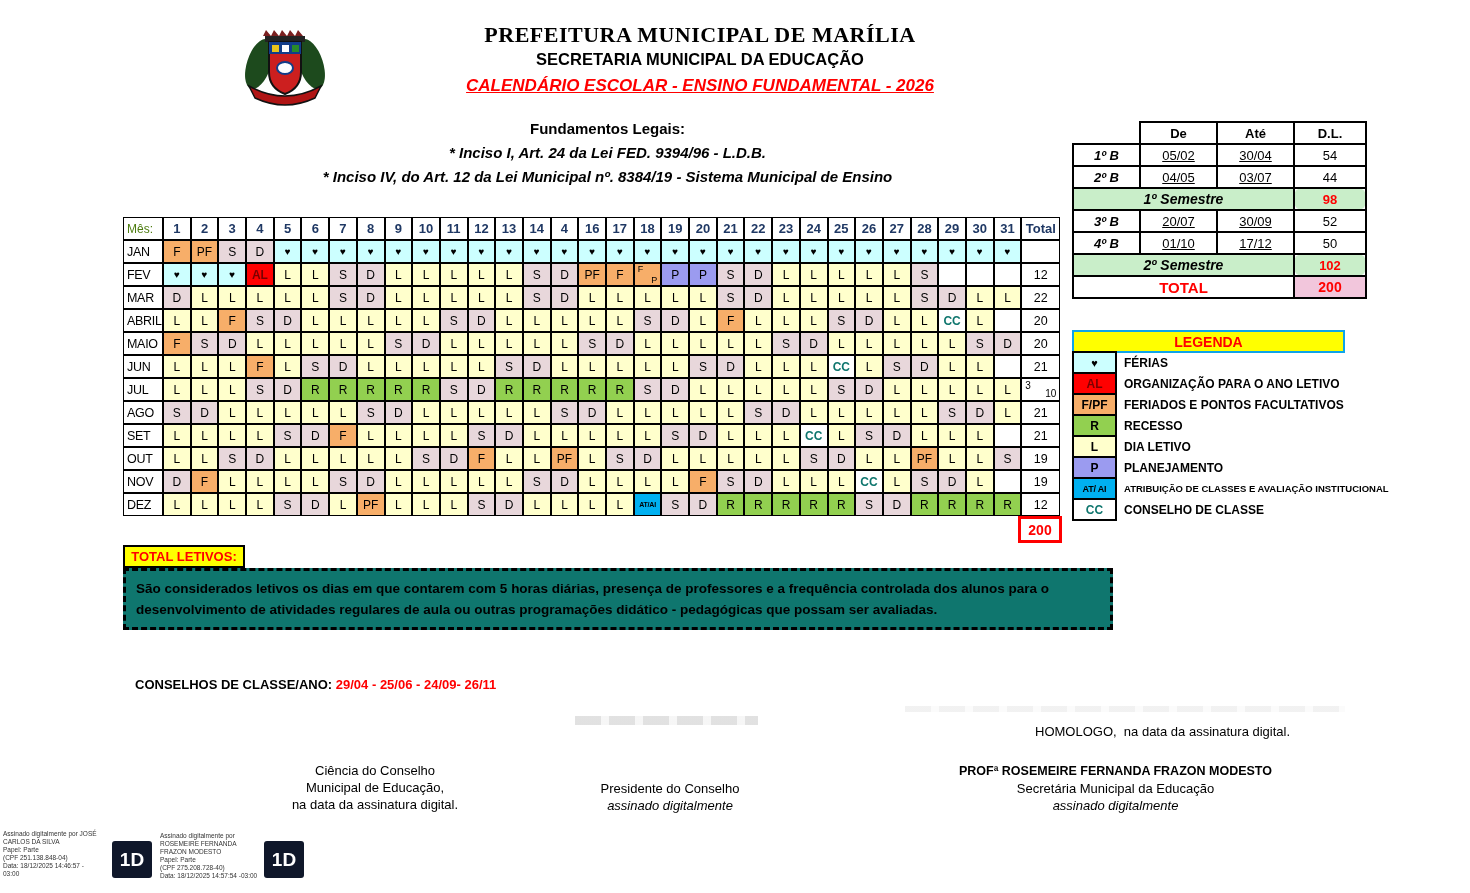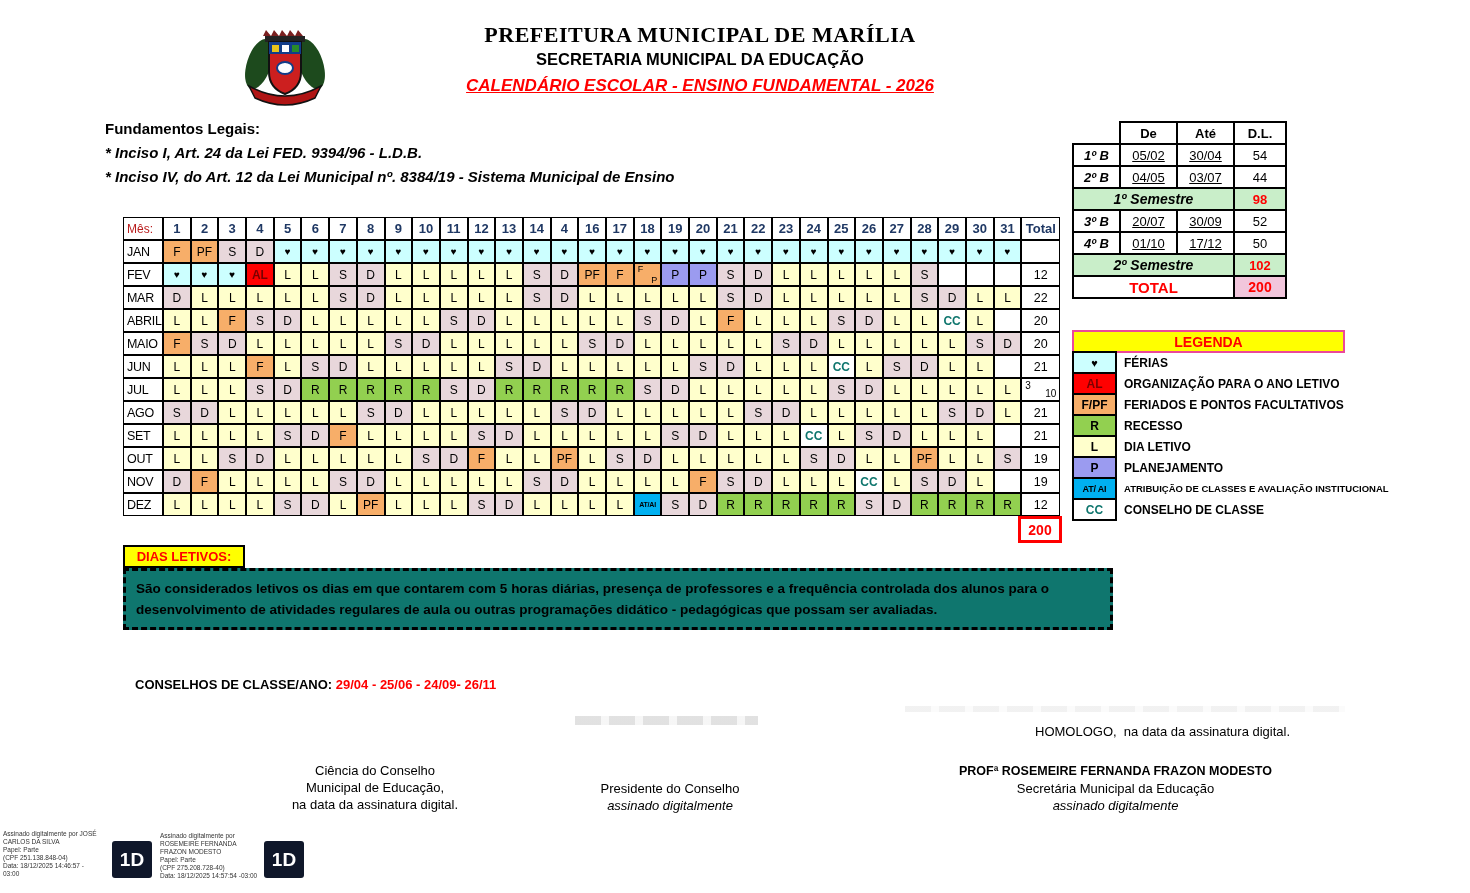--- a/index.html
+++ b/index.html
@@ -7,43 +7,43 @@
   .page{position:relative;width:1470px;height:893px;background:#fff;overflow:hidden;}
   .abs{position:absolute;}
 
   
   .hdr{left:330px;top:22px;width:740px;text-align:center;}
   .hdr-title{font-family:"Liberation Serif",serif;font-weight:700;font-size:22px;letter-spacing:.5px;}
   .hdr-sub{font-weight:700;font-size:16.5px;margin-top:2px;}
   .hdr-doc{font-weight:700;font-style:italic;font-size:17px;color:#ff0000;text-decoration:underline;margin-top:7px;}
 
   
-  .legal{left:105px;top:120px;width:1005px;text-align:left;}
+  .legal{left:105px;top:120px;width:1005px;text-align:center;}
   .legal-h{font-weight:700;font-size:15px;}
   .legal-l{font-weight:700;font-style:italic;font-size:15px;margin-top:7px;}
 
   
   table.bim{border-collapse:collapse;left:1072px;top:121px;}
-  table.bim td{border:2px solid #000;text-align:center;height:20px;font-size:13px;padding:0 2px;background:#fff;}
+  table.bim td{border:2px solid #000;text-align:center;height:20px;font-size:13px;padding:0 12px;background:#fff;}
   table.bim td.nob{border:none;background:transparent;}
   table.bim td.bl{font-weight:700;font-style:italic;width:41px;}
   table.bim td.bh{font-weight:700;}
   table.bim td.date{text-decoration:underline;width:51px;}
   table.bim td.dl{width:46px;}
   table.bim td.sem{background:#C9EEC9;font-weight:700;font-style:italic;font-size:14px;}
-  table.bim td.semdl{background:#C9EEC9;color:#ff0000;font-weight:700;}
+  table.bim td.semdl{background:#C9EEC9;color:#ff0000;font-weight:700;border-radius:8px;}
   table.bim td.tot{color:#ff0000;font-weight:700;font-size:15px;}
   table.bim td.totdl{background:#F2C6DC;color:#ff0000;font-weight:700;font-size:14px;}
 
   
   .cal{left:123px;top:217px;display:grid;grid-template-columns:40px repeat(31,27.7px) 39px;grid-auto-rows:23px;}
   .cal>div{border:1px solid #000;box-sizing:border-box;display:flex;align-items:center;justify-content:center;
            font-size:12px;overflow:hidden;position:relative;background:#fff;}
   .cal .hc{font-weight:700;color:#1F3864;font-size:13px;}
-  .cal .corner{color:#b91c1c;font-weight:400;font-size:12px;justify-content:flex-start;padding-left:3px;}
+  .cal .corner{color:#4d7c0f;font-weight:400;font-size:12px;justify-content:flex-start;padding-left:3px;}
   .cal .mname{justify-content:flex-start;padding-left:3px;font-size:12.5px;letter-spacing:-.3px;}
   .cal .tcell{font-size:12.5px;}
   .c-V{background:#CCFFFF !important;font-size:10px !important;}
   .c-AL{background:#FF0000 !important;color:#7a0000;font-weight:700;}
   .c-F,.c-PF,.c-FP,.c-FPF{background:#F7AE69 !important;}
   .c-R{background:#92D050 !important;}
   .c-L{background:#FFFFCC !important;}
   .c-P{background:#9B9BF0 !important;}
   .c-AT{background:#00B0F0 !important;font-size:7px !important;font-weight:700;letter-spacing:-.2px;}
   .c-CC{background:#fff !important;color:#0f766e;font-weight:700;}
@@ -53,21 +53,21 @@
   .split .tl{position:absolute;top:0px;left:3px;font-size:9px;}
   .split .br{position:absolute;bottom:0px;right:3px;font-size:9px;}
   .tcell.split .tl{font-size:10px;top:1px;}
   .tcell.split .br{font-size:10px;bottom:1px;}
 
   .grand{left:1018px;top:516px;width:44px;height:27px;border:3px solid #ff0000;box-sizing:border-box;
          display:flex;align-items:center;justify-content:center;color:#ff0000;font-weight:700;font-size:14px;background:#fff;}
 
   
   .legend{left:1072px;top:330px;width:330px;}
-  .legend-title{width:269px;height:19px;background:#FFFF00;border:2px solid #ec4899;color:#ff0000;font-weight:700;
+  .legend-title{width:269px;height:19px;background:#FFFF00;border:2px solid #0ea5e9;color:#ff0000;font-weight:700;
                 font-size:14px;display:flex;align-items:center;justify-content:center;}
   .lrow{display:flex;height:23px;margin-top:-2px;}
   .sw{width:41px;border:2px solid #000;display:flex;align-items:center;justify-content:center;
       font-weight:700;font-size:12px;background:#fff;flex:none;}
   .sw.c-V{font-size:11px !important;}
   .sw.c-AT{font-size:9px !important;}
   .llabel{display:flex;align-items:center;padding-left:7px;font-weight:700;font-size:12px;white-space:nowrap;}
   .llabel.small{font-size:9.5px;}
 
   
@@ -637,21 +637,21 @@
           <div class="sw c-AT">AT/ AI</div>
           <div class="llabel small">ATRIBUIÇÃO DE CLASSES E AVALIAÇÃO INSTITUCIONAL</div>
         </div>
         <div class="lrow">
           <div class="sw c-CC">CC</div>
           <div class="llabel">CONSELHO DE CLASSE</div>
         </div>
       </div>
   </div>
 
-  <div class="abs dletivos">DIAS LETIVOS:</div>
+  <div class="abs dletivos">TOTAL LETIVOS:</div>
   <div class="abs notebox">São considerados letivos os dias em que contarem com 5 horas diárias, presença de professores e a frequência controlada dos alunos para o desenvolvimento de atividades regulares de aula ou outras programações didático - pedagógicas que possam ser avaliadas.</div>
 
   <div class="abs conselhos">
     <span>CONSELHOS DE CLASSE/ANO:</span><span class="red"> 29/04 - 25/06 - 24/09- 26/11</span>
   </div>
 
   <div class="abs smudge" style="left:575px;top:716px;width:183px;height:9px;"></div>
   <div class="abs smudge" style="left:905px;top:706px;width:440px;height:6px;opacity:.25;"></div>
 
   <div class="abs sig" style="left:250px;top:762px;width:250px;">

